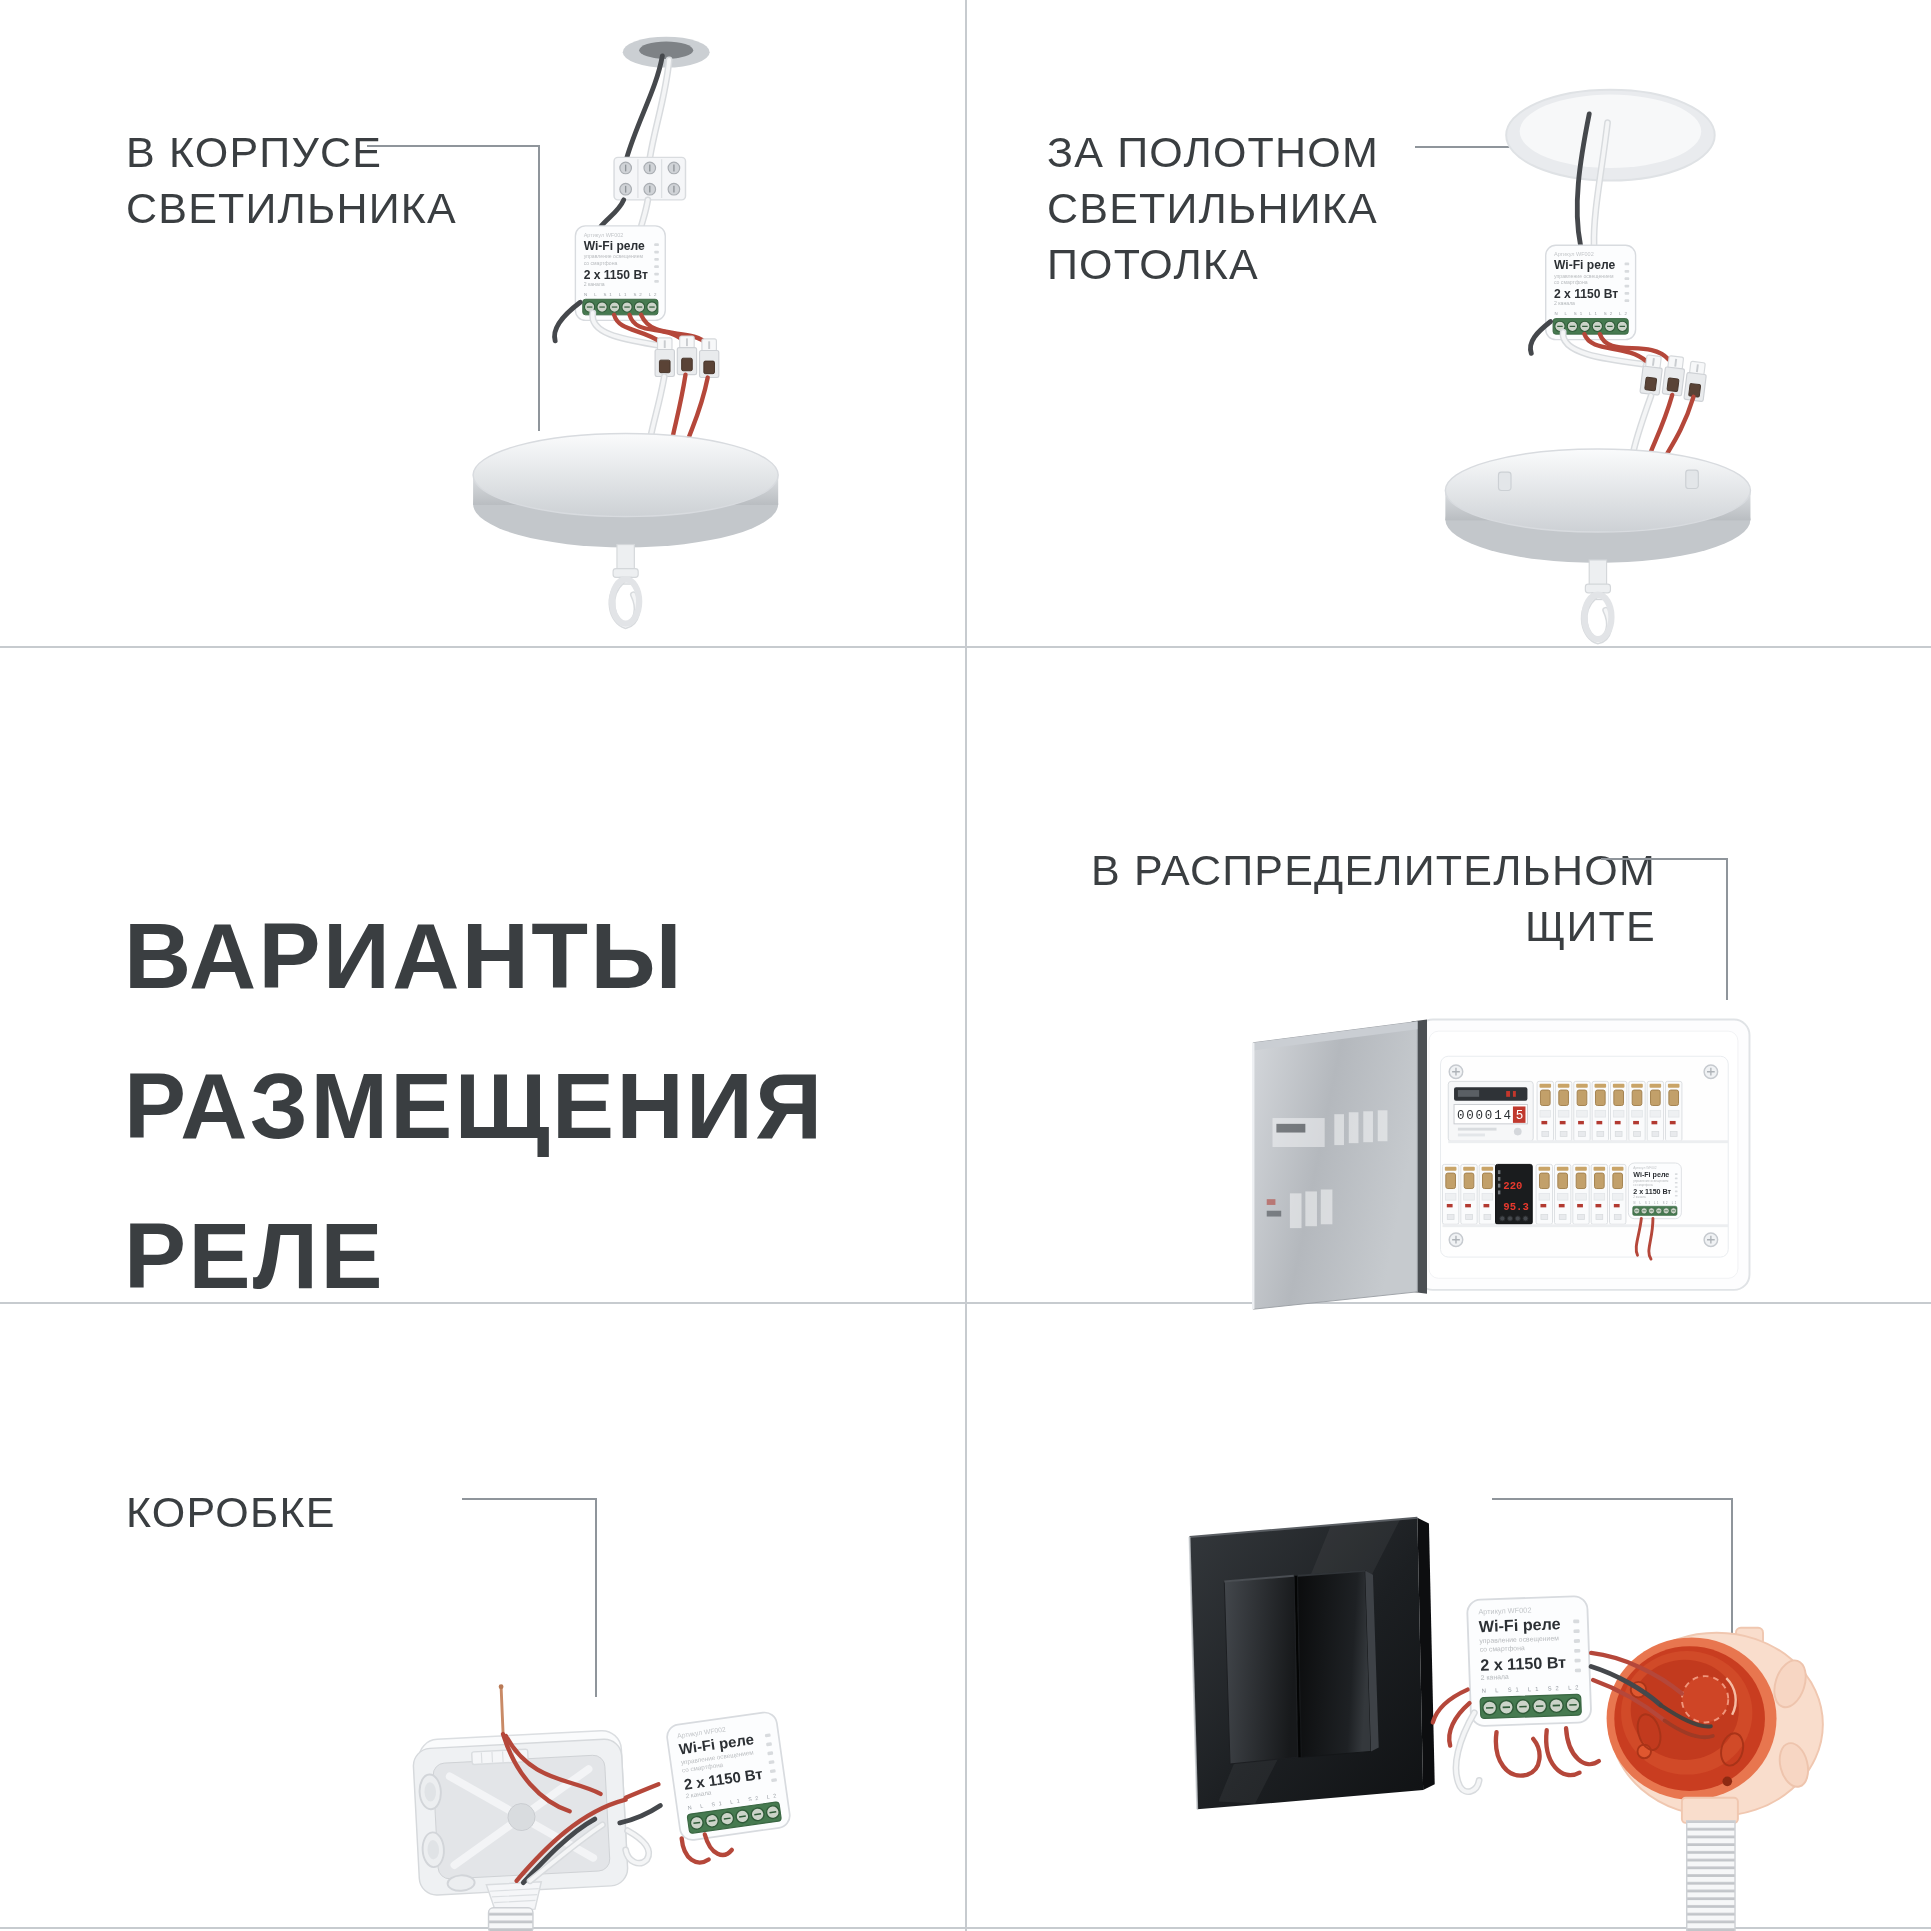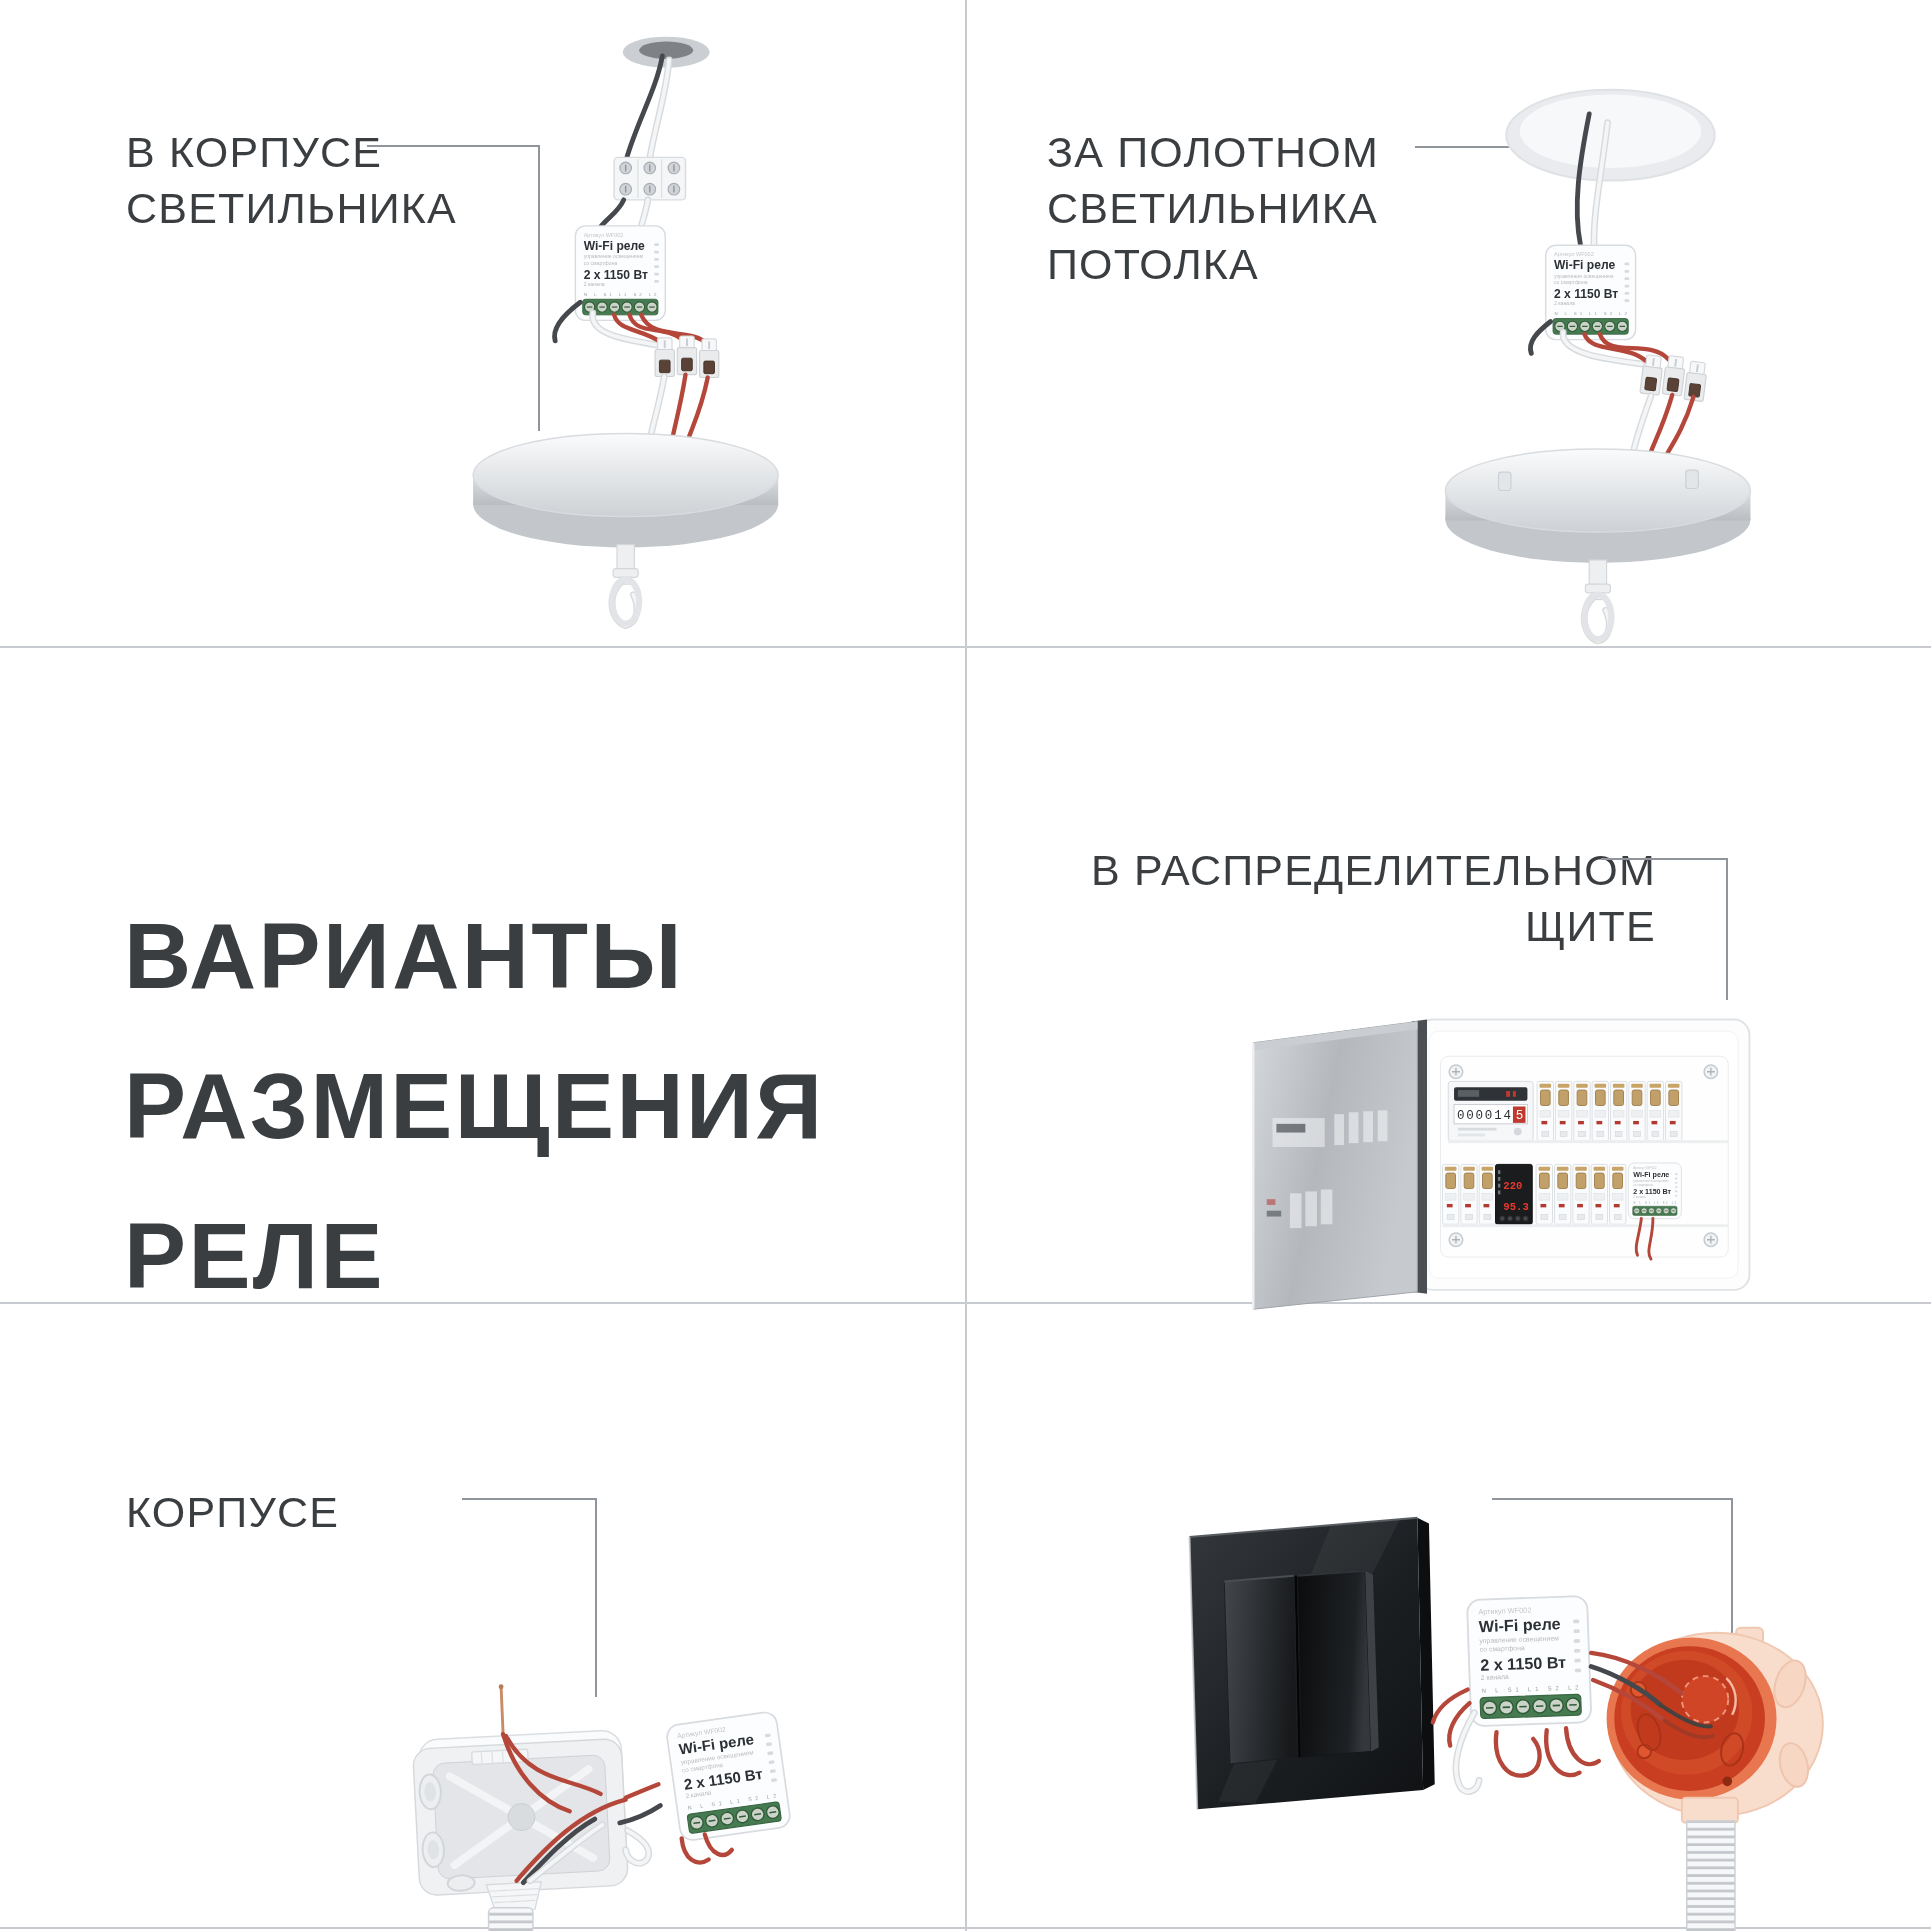--- a/index.html
+++ b/index.html
@@ -76,21 +76,21 @@
   <div class="big-title" style="left:124px;top:881px;">
     <span>ВАРИАНТЫ</span>
     <span>РАЗМЕЩЕНИЯ</span>
     <span>РЕЛЕ</span>
   </div>
   <div class="plabel" style="left:1091px;top:826px;text-align:right;">
     <span>В РАСПРЕДЕЛИТЕЛЬНОМ</span>
     <span>ЩИТЕ</span>
   </div>
   <div class="plabel" style="left:126px;top:1468px;">
-    <span>КОРПУСЕ</span>
+    <span>КОРОБКЕ</span>
   </div>
 
   <div class="conn-h" style="left:367px;top:145px;width:172px;height:1.9px;"></div>
   <div class="conn-v" style="left:538px;top:145px;width:1.9px;height:286px;"></div>
   <div class="conn-h" style="left:1415px;top:146px;width:141px;height:1.9px;"></div>
   <div class="conn-v" style="left:1555px;top:100px;width:1.9px;height:47px;"></div>
   <div class="conn-h" style="left:1601px;top:858px;width:127px;height:1.9px;"></div>
   <div class="conn-v" style="left:1726px;top:858px;width:1.9px;height:142px;"></div>
   <div class="conn-h" style="left:462px;top:1498px;width:135px;height:1.9px;"></div>
   <div class="conn-v" style="left:595px;top:1498px;width:1.9px;height:199px;"></div>

